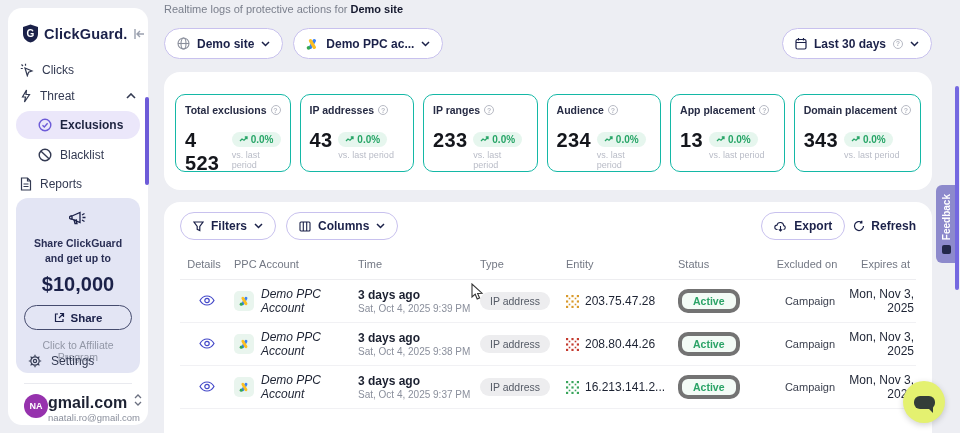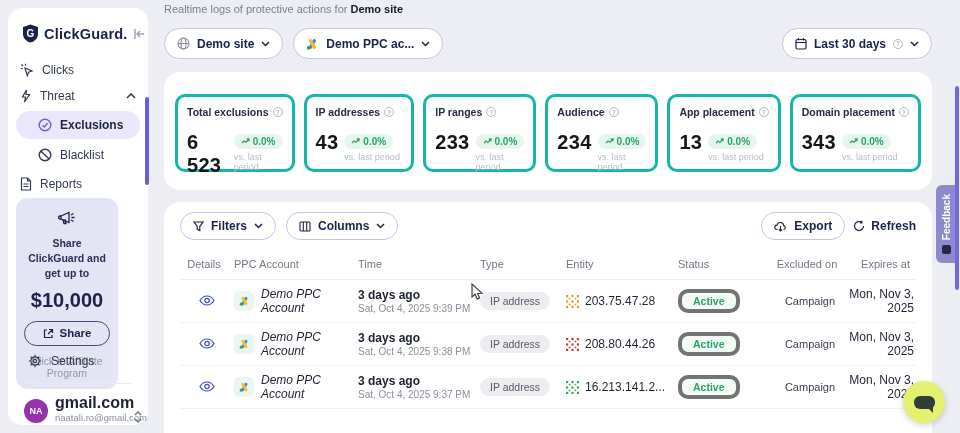--- a/index.html
+++ b/index.html
@@ -11,44 +11,44 @@
   .logo-row { display:flex; align-items:center; gap:5px; padding:4px 12px 14px 14px; }
   .logo-text { font-size:14.5px; font-weight:bold; color:#1b2149; letter-spacing:.2px; flex:1; }
   .collapse { color:#9aa0ae; }
   .nav-item { display:flex; align-items:center; gap:8px; padding:6px 12px; font-size:12px; font-weight:500; color:#333a52; cursor:pointer; }
   .nav-item .lbl { flex:1; }
   .nav-sub { margin:2px 8px; padding:7px 10px 7px 22px; border-radius:14px; }
   .nav-sub.active { background:#ebe7fa; color:#1d2340; font-weight:600; }
   .nav-indent { padding-left:12px; }
   .sb-scrollbar { position:absolute; left:137px; top:89px; width:4px; height:88px; background:#6d5bd8; border-radius:2px; }
 
-  .promo { position:absolute; left:8px; top:190px; width:102px; background:#e3e5f4; border-radius:12px; padding:12px 8px 10px; text-align:center; }
+  .promo { position:absolute; left:8px; top:190px; width:124px; background:#e3e5f4; border-radius:12px; padding:12px 8px 10px; text-align:center; }
   .promo-title { font-size:10.5px; font-weight:600; color:#2a2f55; line-height:1.45; margin-top:6px; }
   .promo-amount { font-size:20px; font-weight:bold; color:#1b2149; margin:7px 0 9px; }
   .promo-share { display:flex; align-items:center; justify-content:center; gap:6px; border:1px solid #454b6e; border-radius:13px; background:transparent; height:25px; width:100%; font-size:11.5px; font-weight:600; color:#1b2149; cursor:pointer; font-family:inherit; }
   .promo-foot { font-size:10.5px; color:#9297a6; margin-top:9px; }
 
   .settings-row { position:absolute; left:8px; top:340px; width:124px; display:flex; align-items:center; gap:9px; padding:6px 6px 6px 12px; font-size:12px; font-weight:500; color:#333a52; cursor:pointer; }
   .sb-divider { position:absolute; left:16px; top:375px; width:108px; height:1px; background:#e9eaef; }
-  .user-row { position:absolute; left:8px; top:386px; width:126px; display:flex; align-items:flex-end; gap:7px; padding-left:8px; cursor:pointer; }
+  .user-row { position:absolute; left:8px; top:386px; width:126px; display:flex; align-items:flex-start; gap:0; padding-left:8px; cursor:pointer; }
   .avatar { width:24px; height:24px; border-radius:50%; background:#9632ad; color:#fff; font-size:9px; font-weight:bold; display:flex; align-items:center; justify-content:center; flex-shrink:0; }
   .user-name { font-size:16px; font-weight:bold; color:#1d2233; }
   .user-email { font-size:9.5px; color:#8a8f9c; }
 
   
   .main { position:absolute; left:164px; top:0; width:924px; height:433px; }
   .subtitle { position:absolute; top:3px; left:0; font-size:11px; color:#7a7f8c; }
   .subtitle b { color:#15192e; }
   .chips-row { position:absolute; top:28px; left:0; width:768px; display:flex; gap:10px; }
   .chip { display:inline-flex; align-items:center; gap:7px; height:31px; padding:0 12px; background:#fff; border:1px solid #c8c1ee; border-radius:16px; font-size:12px; font-weight:600; color:#1b2149; cursor:pointer; font-family:inherit; }
   .chip-right { margin-left:auto; }
 
   .panel { position:absolute; left:0; width:768px; background:#fff; border-radius:16px; }
   .stats-panel { top:72px; height:118px; display:flex; gap:9px; padding:22px 11px 18px; }
-  .stat-card { flex:1; border:3px solid #14b8a6; border-radius:10px; padding:9px 9px 8px; }
+  .stat-card { flex:1; border:1px solid #14b8a6; border-radius:10px; padding:9px 9px 8px; }
   .stat-label { font-size:10.5px; font-weight:600; color:#262b44; display:flex; align-items:center; gap:4px; white-space:nowrap; }
   .info-dot { width:10px; height:10px; border:1px solid #b7bac4; border-radius:50%; color:#b7bac4; font-size:7px; display:inline-flex; align-items:center; justify-content:center; flex-shrink:0; }
   .stat-body { display:flex; align-items:flex-start; gap:6px; margin-top:13px; }
   .stat-value { font-size:20px; font-weight:bold; color:#14161c; letter-spacing:.3px; }
   .delta-badge { display:inline-flex; align-items:center; gap:3px; background:#e6f6ee; color:#27a567; border-radius:9px; font-size:10px; font-weight:bold; padding:2px 7px; }
   .stat-period { font-size:9px; color:#b9bcc7; margin-top:3px; }
 
   .table-panel { top:202px; height:262px; padding:10px 16px; }
   .tbl-toolbar { display:flex; align-items:flex-start; gap:10px; }
   .chip.sm { height:28px; font-size:12px; }
@@ -257,21 +257,21 @@
     </button>
   </div>
 
   <div class="panel stats-panel">
     <div class="stat-card">
       <div class="stat-label">
           <span>Total exclusions</span>
           <span class="info-dot">?</span>
         </div>
       <div class="stat-body">
-          <span class="stat-value">6 523</span>
+          <span class="stat-value">4 523</span>
         <span><span class="delta-badge">
               <svg width="9" height="7" viewBox="0 0 9 7" stroke="#27a567" stroke-width="1.3" fill="none">
                 <path d="M1 5 L3 3 L5 4.2 L8 1.2 M5.8 1 H8 V3.2"></path>
               </svg>
               <span>0.0%</span>
             </span>
         <div class="stat-period">vs. last period</div></span>
       </div>
     </div>
     <div class="stat-card">

